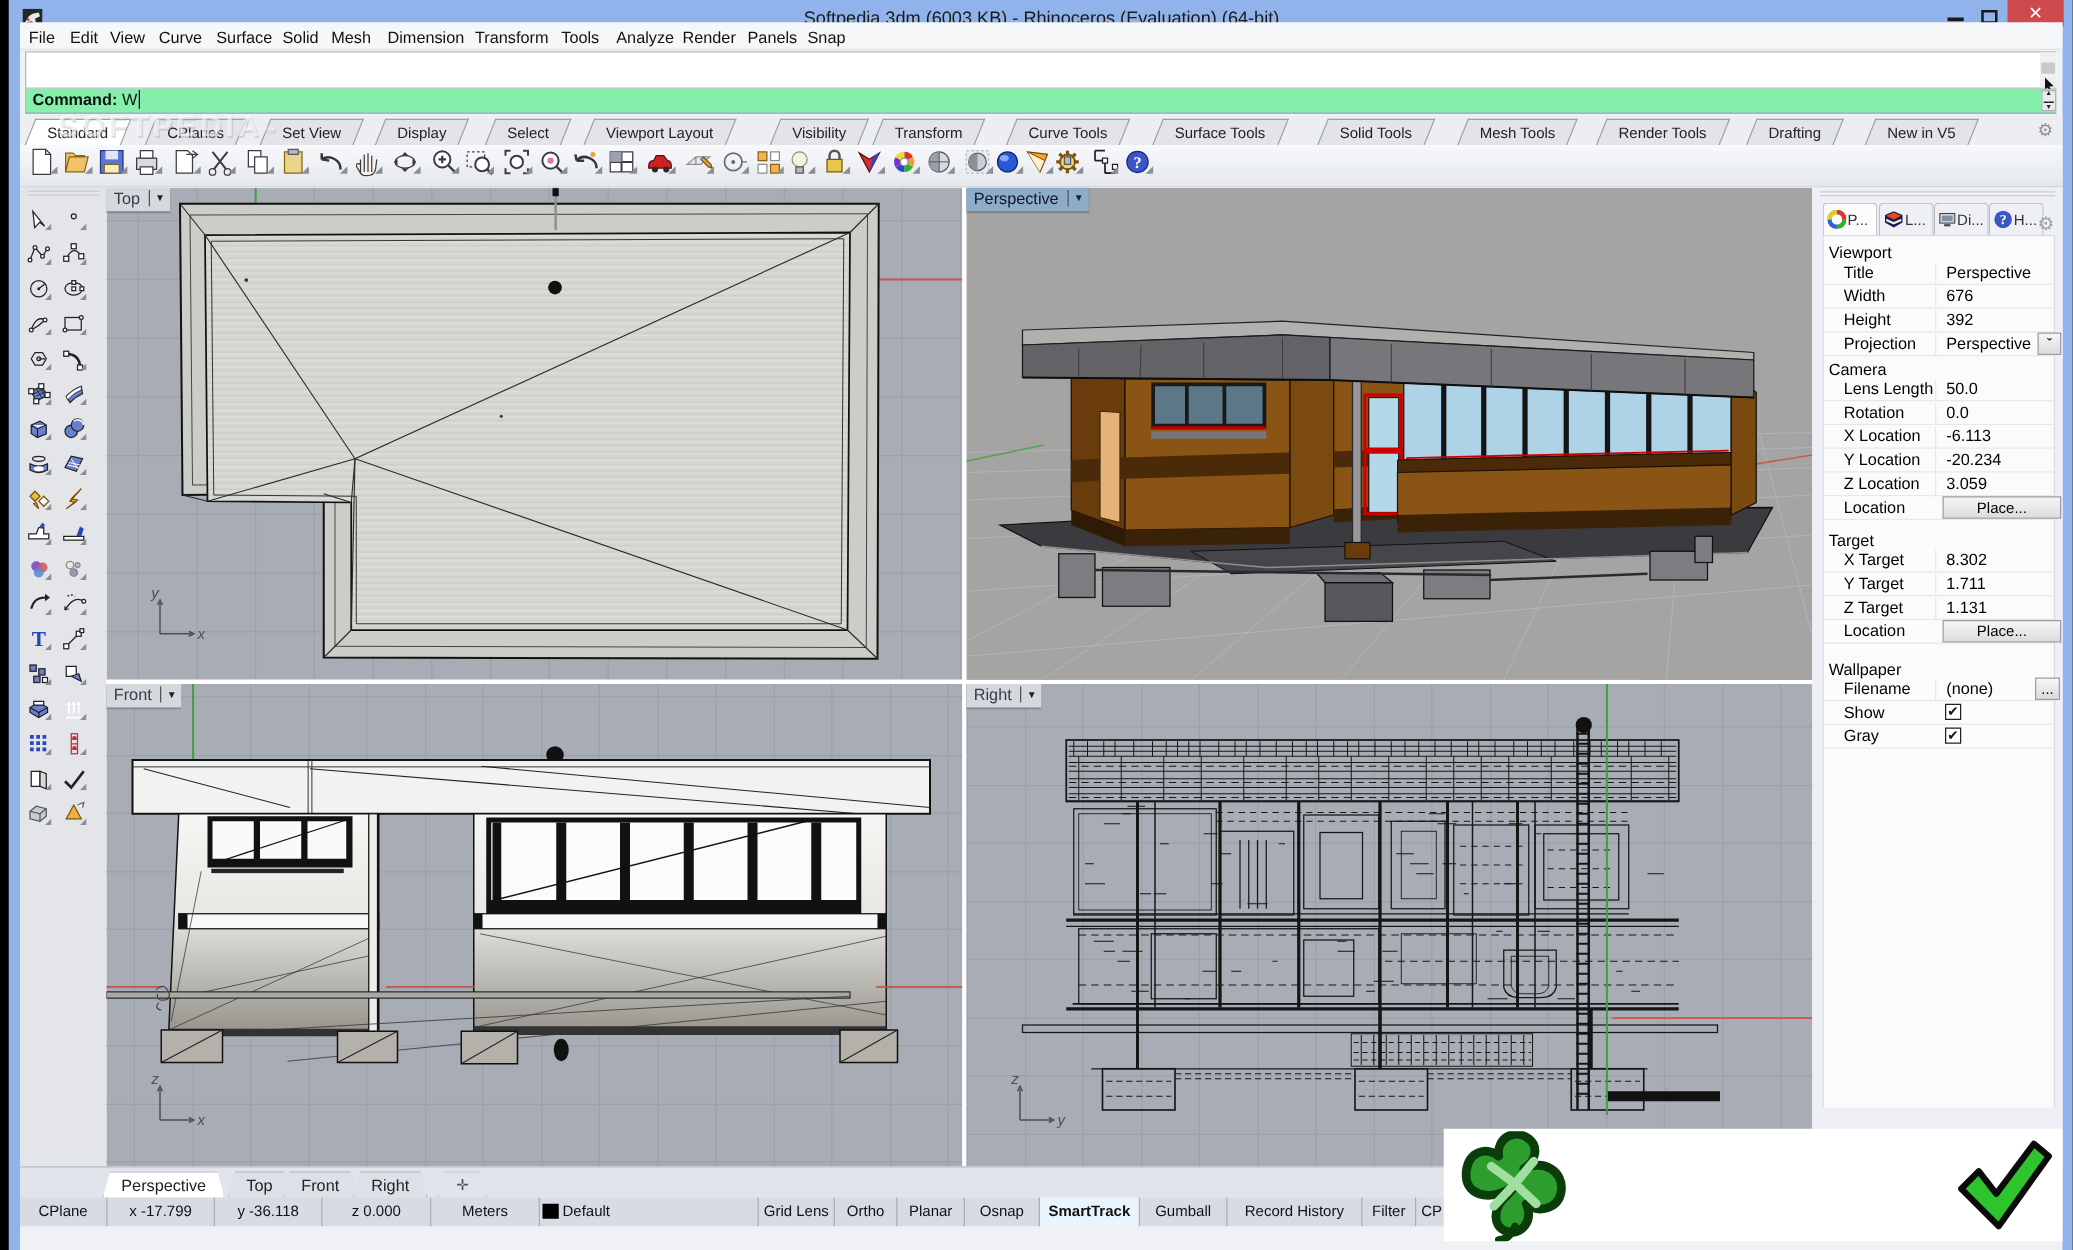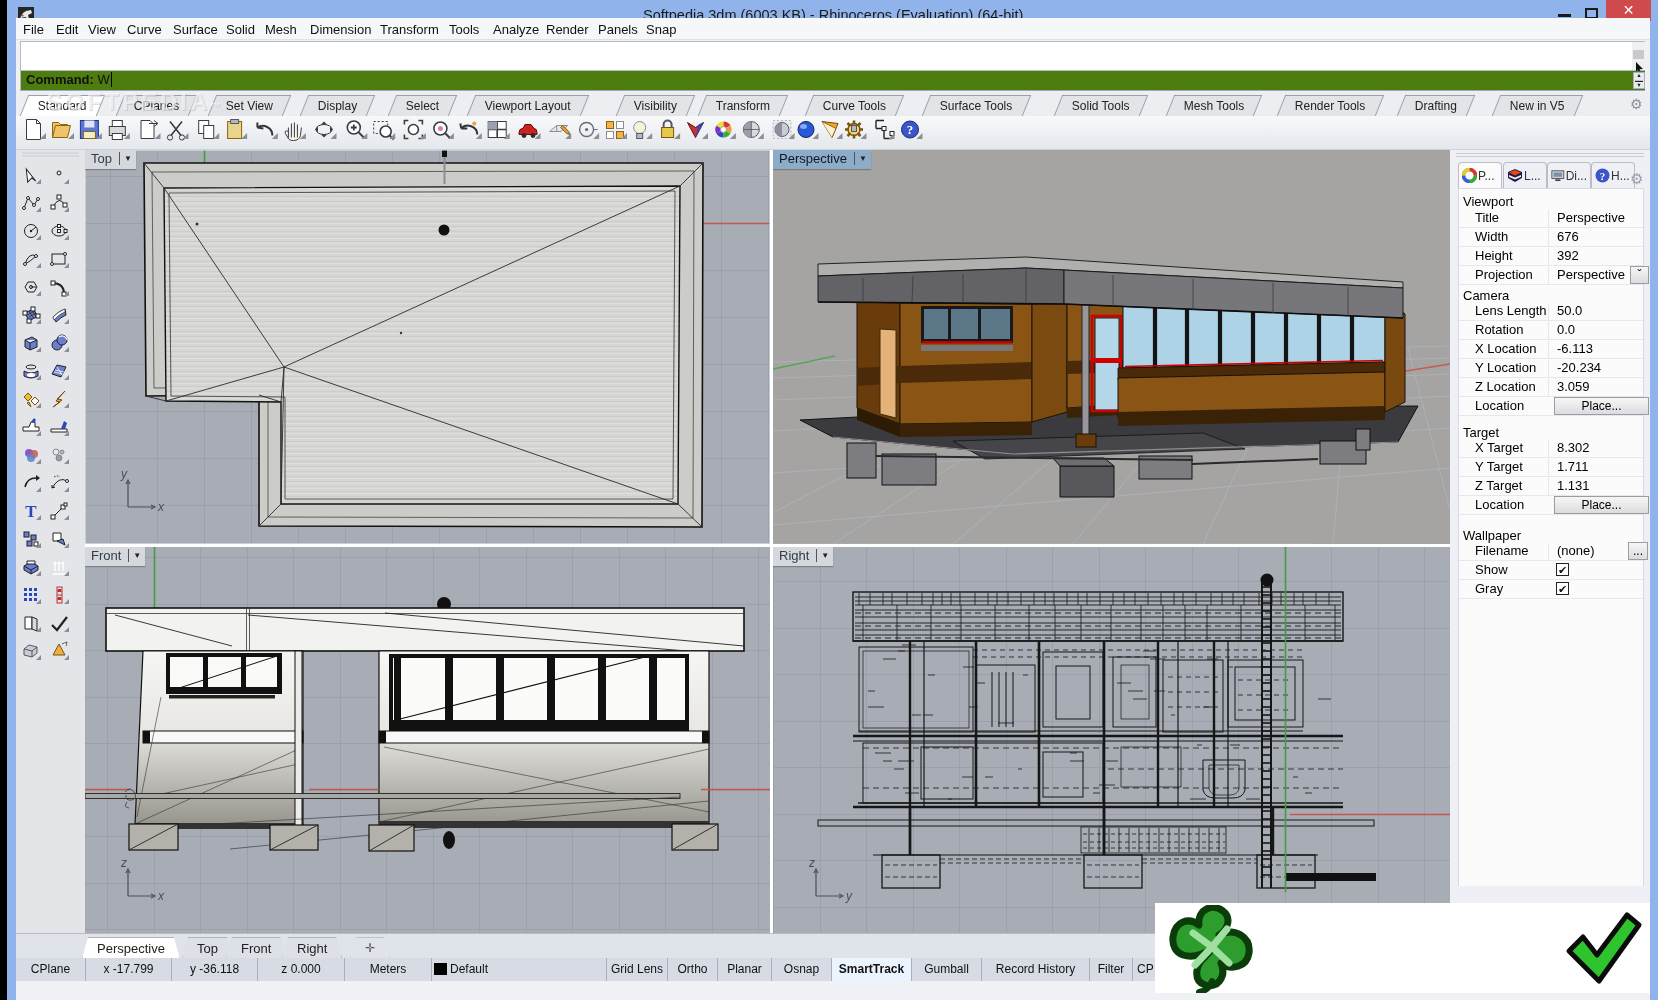--- a/index.html
+++ b/index.html
@@ -5,21 +5,21 @@
 html,body{width:1658px;height:1000px;overflow:hidden;background:#000;font-family:"Liberation Sans",sans-serif}
 #win{position:absolute;left:7px;top:0;width:1651px;height:1000px;background:#8fb3ea}
 .abs{position:absolute}
 #titlebar{left:0;top:0;width:1651px;height:30px;color:#1a1a1a;font-size:15px}
 #titletext{left:636px;top:7px;width:420px;font-size:14.5px}
 #closebtn{left:1599px;top:0;width:45px;height:21px;background:#ce4a4c;color:#fff;text-align:center;font-size:14px;line-height:20px}
 #content{left:9px;top:18px;width:1634px;height:999px;background:#f0f1f4}
 #menubar{left:0;top:0;width:1634px;height:22px;background:#f6f7f9;font-size:13px;color:#111;border-bottom:1px solid #e0e2e6}
 #menubar span{position:absolute;top:4px}
 #cmdhist{left:4px;top:23px;width:1625px;height:30px;background:#fff;border:1px solid #b6bac2;border-right:none;font-size:13px;color:#111}
-#cmdline{left:4px;top:53px;width:1625px;height:20px;background:#4d7c0f;border-left:1px solid #b6bac2;border-bottom:1px solid #9aa7bd;font-size:13px;color:#111}
+#cmdline{left:4px;top:53px;width:1625px;height:20px;background:#86efac;border-left:1px solid #b6bac2;border-bottom:1px solid #9aa7bd;font-size:13px;color:#111}
 #tabrow{left:0;top:74px;width:1634px;height:24px;background:#eceef2;font-size:12px;color:#222}
 .ttab{position:absolute;top:3px;height:21px;line-height:20px;background:#e2e4e8;border:1px solid #9aa0a8;border-bottom:none;padding:0 13px;transform:skewX(-22deg)}
 .ttab>i{display:inline-block;font-style:normal;transform:skewX(22deg)}
 .ttab.act{background:#fff;z-index:3;font-weight:normal}
 #toolbar{left:0;top:98px;width:1634px;height:34px;background:linear-gradient(#f8f9fb,#e4e7ec);border-bottom:1px solid #cdd1d8}
 #main{left:0;top:132px;width:1634px;height:783px;background:#e3e5e9}
 #vps{position:absolute;left:69px;top:0;width:1365px;height:783px;background:#fff}
 .vp{position:absolute;overflow:hidden}
 #vptop{left:0;top:0;width:685px;height:394px}
 #vppersp{left:688px;top:0;width:677px;height:394px}

